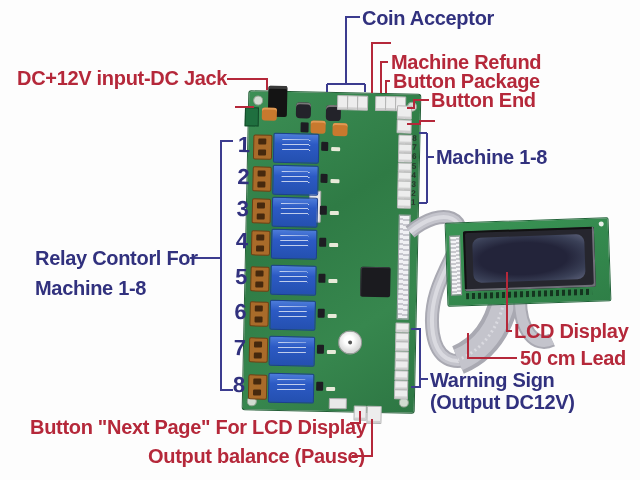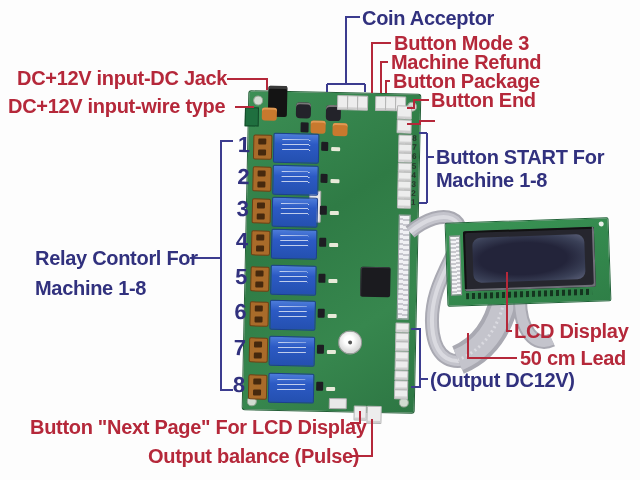--- a/index.html
+++ b/index.html
@@ -219,33 +219,31 @@
     <path class="ln-red" d="M 390 81 L 386 81 L 386 93"></path>
     <path class="ln-red" d="M 429 100 L 414 100 L 414 108 L 407 108"></path>
     <path class="ln-red" d="M 435 121 L 420 121 L 420 124 L 407 124"></path>
     <path class="ln-red" d="M 507 272 L 507 331 L 512 331"></path>
     <path class="ln-red" d="M 468 333 L 468 358 L 517 358"></path>
     <path class="ln-red" d="M 350 423 L 360 423 L 360 411"></path>
     <path class="ln-red" d="M 352 456 L 372 456 L 372 419"></path>
   </svg>
 
   <div class="lbl navy" style="left:362px;top:7px">Coin Acceptor</div>
-  <div class="lbl red" style="left:394px;top:32px">Button Mode 3</div>
   <div class="lbl red" style="left:391px;top:51px">Machine Refund</div>
   <div class="lbl red" style="left:393px;top:70px">Button Package</div>
   <div class="lbl red" style="left:17px;top:67px">DC+12V input-DC Jack</div>
-  <div class="lbl red" style="left:8px;top:95px">DC+12V input-wire type</div>
   <div class="lbl red" style="left:431px;top:89px">Button End</div>
   <div class="lbl navy" style="left:436px;top:146px;line-height:23px">
-    <div>Button START For</div>
     <div>Machine 1-8</div>
   </div>
   <div class="lbl navy" style="left:35px;top:247px">Relay Contorl For</div>
   <div class="lbl navy" style="left:35px;top:277px">Machine 1-8</div>
   <div class="lbl red" style="left:514px;top:320px">LCD Display</div>
   <div class="lbl red" style="left:520px;top:347px">50 cm Lead</div>
   <div class="lbl navy" style="left:430px;top:369px">
+    <div>Warning Sign</div>
     <div>(Output DC12V)</div>
   </div>
   <div class="lbl red" style="left:30px;top:416px">Button "Next Page" For LCD Display</div>
-  <div class="lbl red" style="left:148px;top:445px">Output balance (Pulse)</div>
+  <div class="lbl red" style="left:148px;top:445px">Output balance (Pause)</div>
 
 </div>
 
 </body></html>

